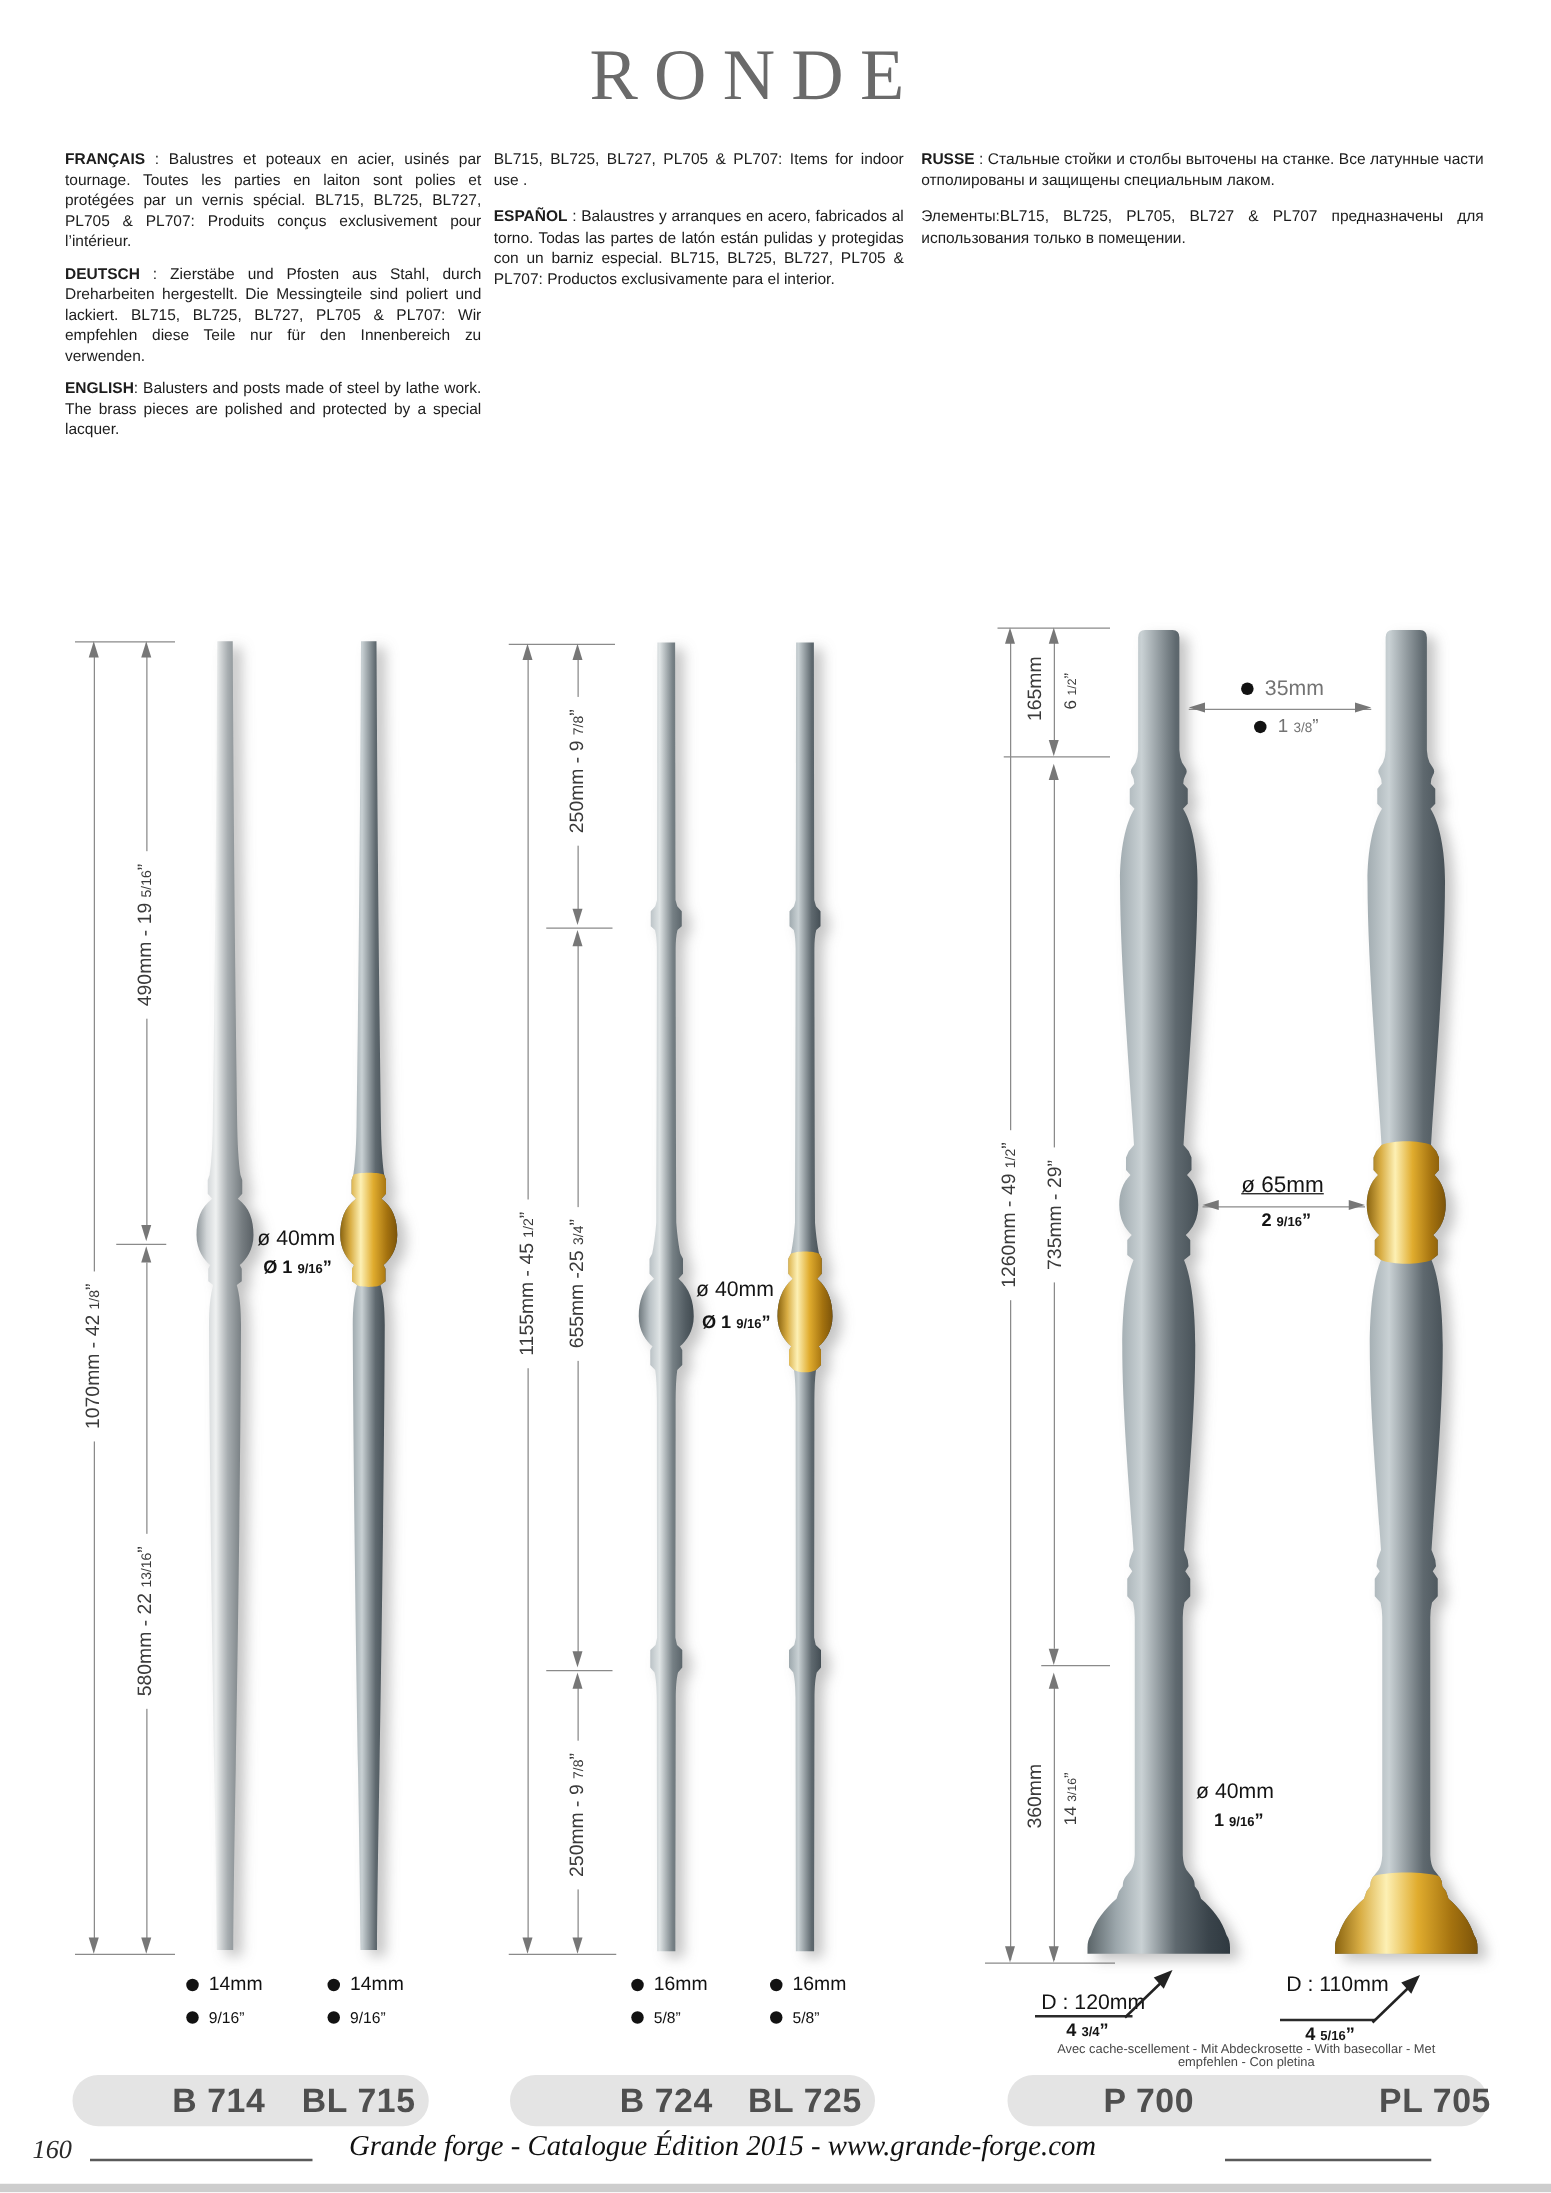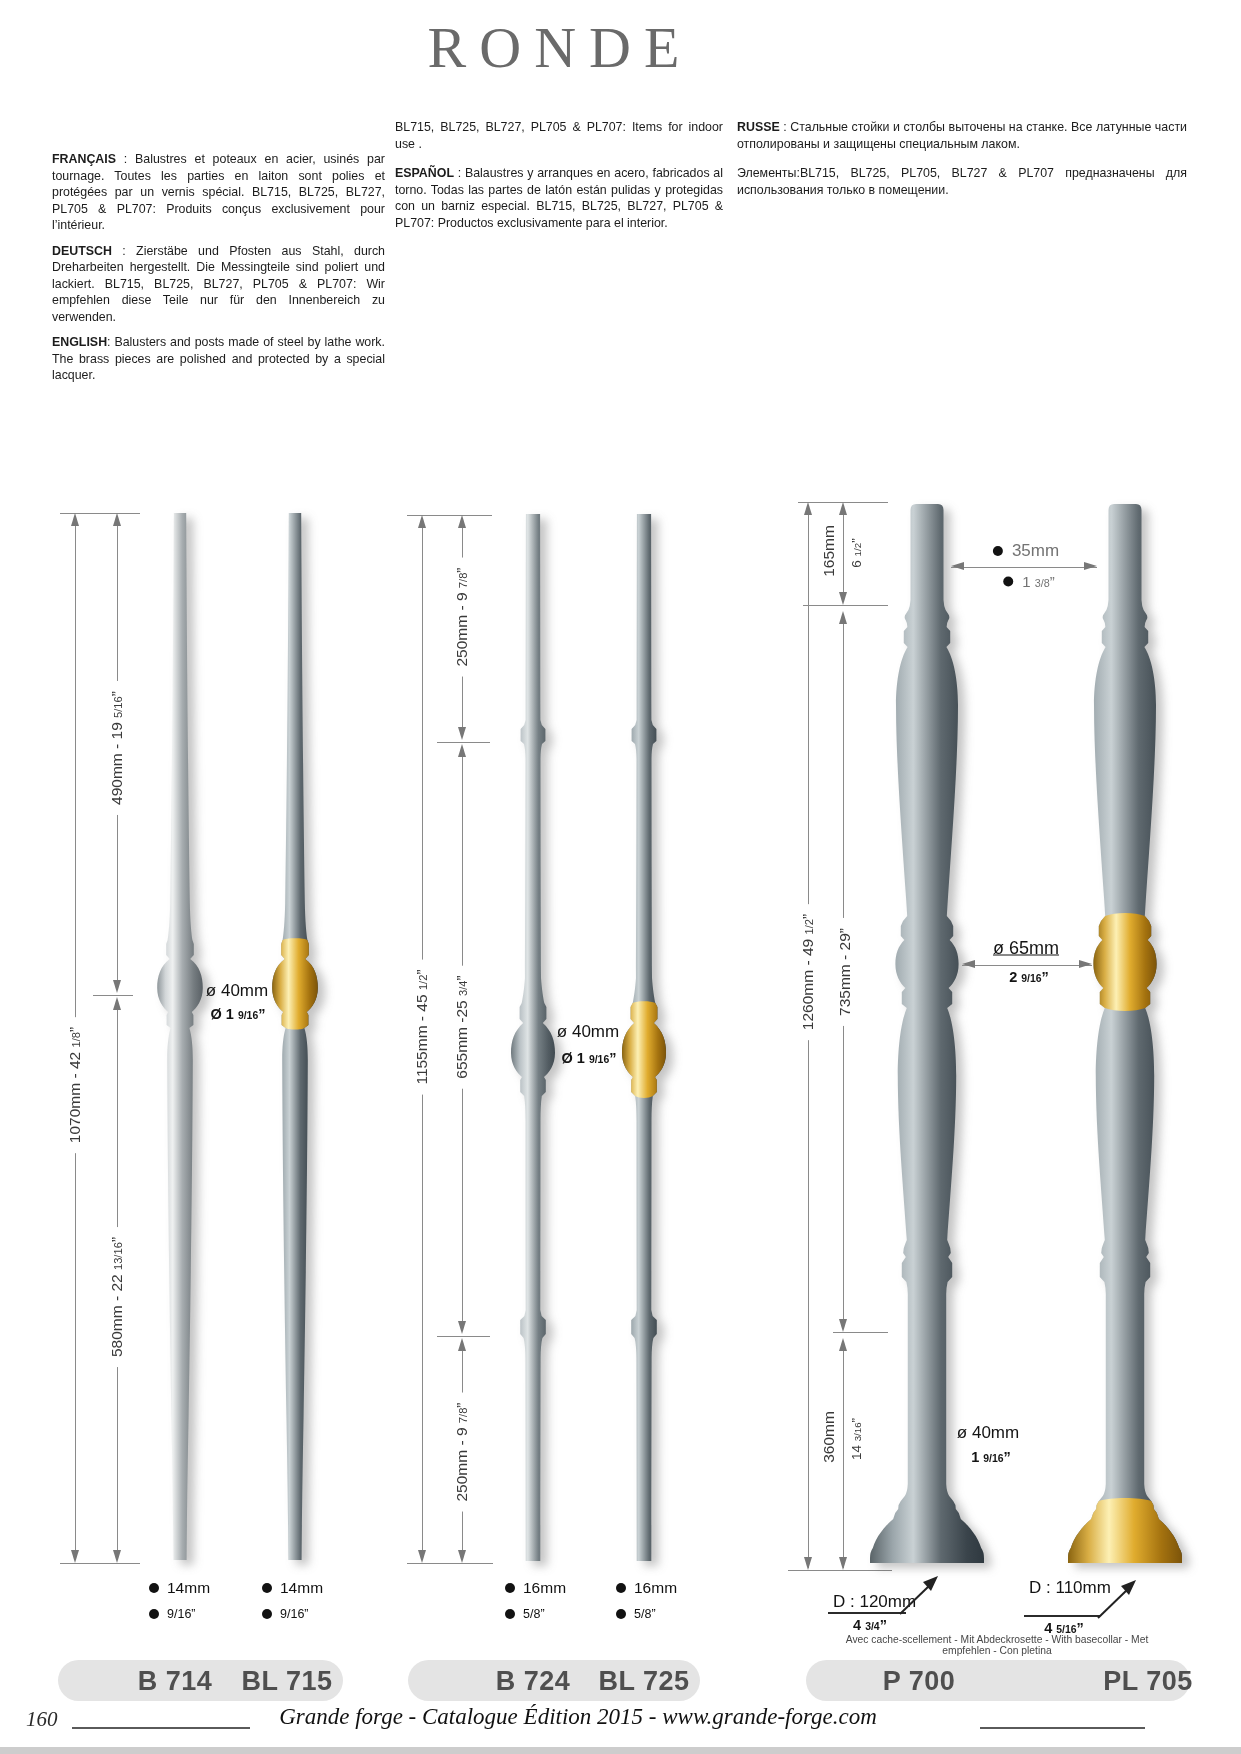--- a/index.html
+++ b/index.html
@@ -1,26 +1,26 @@
 <!DOCTYPE html>
 <html style="--title: #6a6a6a; --dim: #8a8a8a; --barbg: #e4e4e4; --bartext: #4f4f4f;"><head>
 <meta charset="utf-8">
 <style>
   html,body{margin:0;padding:0;background:#ffffff;}
   .page{position:relative;width:1241px;height:1754px;background:#fff;overflow:hidden;
         font-family:"Liberation Sans",sans-serif;color:#1f1f1f;}
 
   
-  .title{position:absolute;left:0;top:14px;width:1120px;text-align:center;
+  .title{position:absolute;left:0;top:26px;width:1120px;text-align:center;
          font-family:"Liberation Serif",serif;font-weight:400;font-size:58px;
-         letter-spacing:13px;color:var(--title,#6a6a6a);}
+         letter-spacing:13px;color:var(--title,#6a6a6a);padding-left:44px;}
 
   
   .col{position:absolute;top:119px;text-align:justify;font-size:12.4px;line-height:1.33;color:#1c1c1c;}
-  #col1{left:52px;width:333px;margin-top:32px;}
+  #col1{left:52px;width:333px;}
   #col2{left:395px;width:328px;}
   #col3{left:737px;width:450px;}
   .col p{margin:0 0 9px 0;}
   .col p.gap{margin-top:13px;}
   .col b{font-weight:bold;}
 
   
   .vl{position:absolute;width:1px;background:var(--dim,#8a8a8a);}
   .hl{position:absolute;height:1px;background:var(--dim,#8a8a8a);}
   .hl.dk{height:2px;background:#2b2b2b;}

